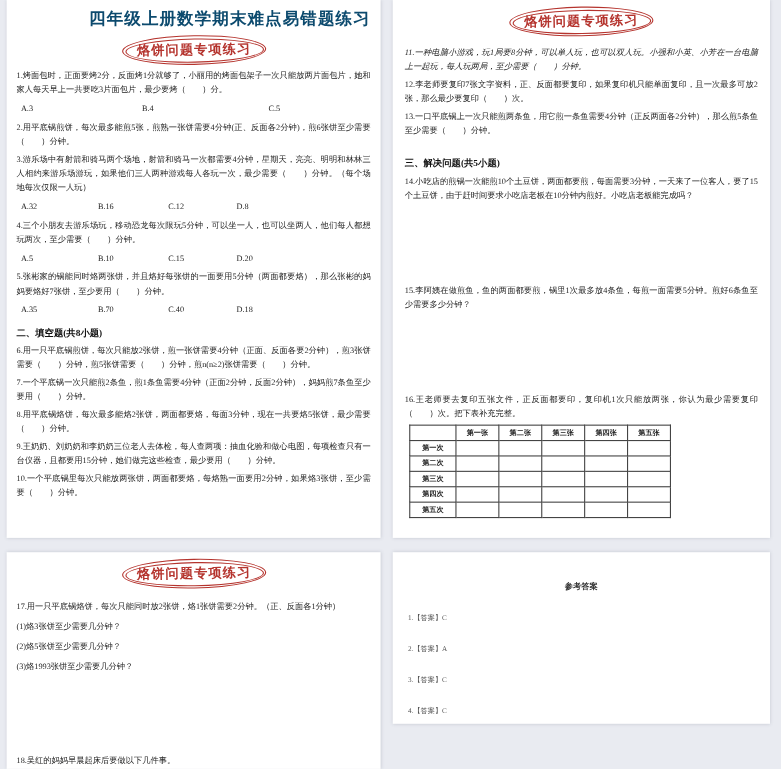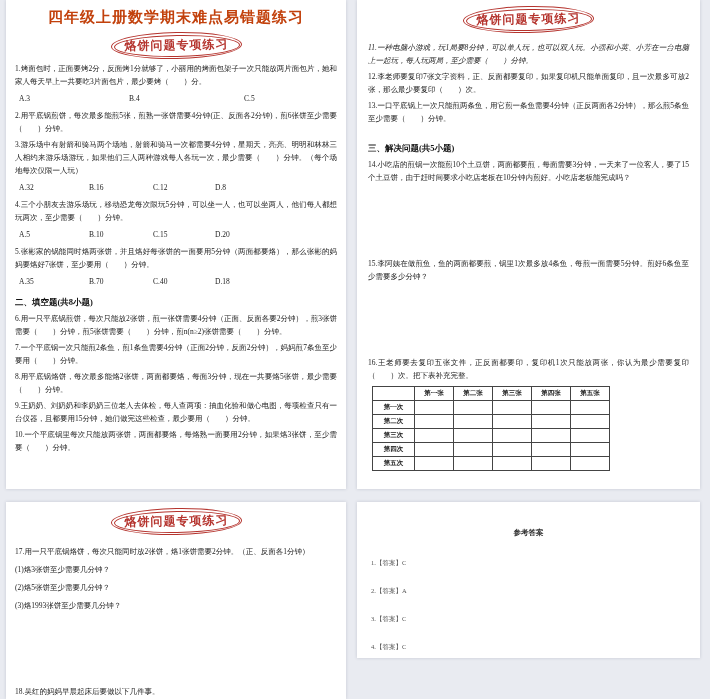--- a/index.html
+++ b/index.html
@@ -13,22 +13,22 @@
     position:absolute;background:#ffffff;
     box-shadow:0 0 3px rgba(90,100,120,.25);
     overflow:hidden;box-sizing:border-box;
   }
   #page-1{left:6px;top:0;width:340px;height:489px;padding:0 9px;}
   #page-2{left:357px;top:0;width:343px;height:489px;padding:0 11px;}
   #page-3{left:6px;top:502px;width:340px;height:197px;padding:0 9px;}
   #page-4{left:357px;top:502px;width:343px;height:156px;padding:0 14px;}
 
   .doc-title{
-    margin:8px 0 0;text-align:center;font-size:15px;font-weight:bold;
-    letter-spacing:1px;color:#c2410c;
+    margin:8px 0 0;text-align:right;font-size:15px;font-weight:bold;
+    letter-spacing:1px;color:#0c4a6e;
   }
   .stamp-row{display:flex;justify-content:center;margin-top:5px;text-align:center;}
   .stamp-outer{
     display:inline-block;border:1.5px solid #b5342e;border-radius:50%;
     padding:1.5px;transform:rotate(-1deg);
   }
   .stamp-inner{
     display:inline-block;border:1px solid #b5342e;border-radius:50%;
     padding:1px 10px 2px;color:#b5342e;font-weight:bold;font-size:12px;
     letter-spacing:1px;white-space:nowrap;

